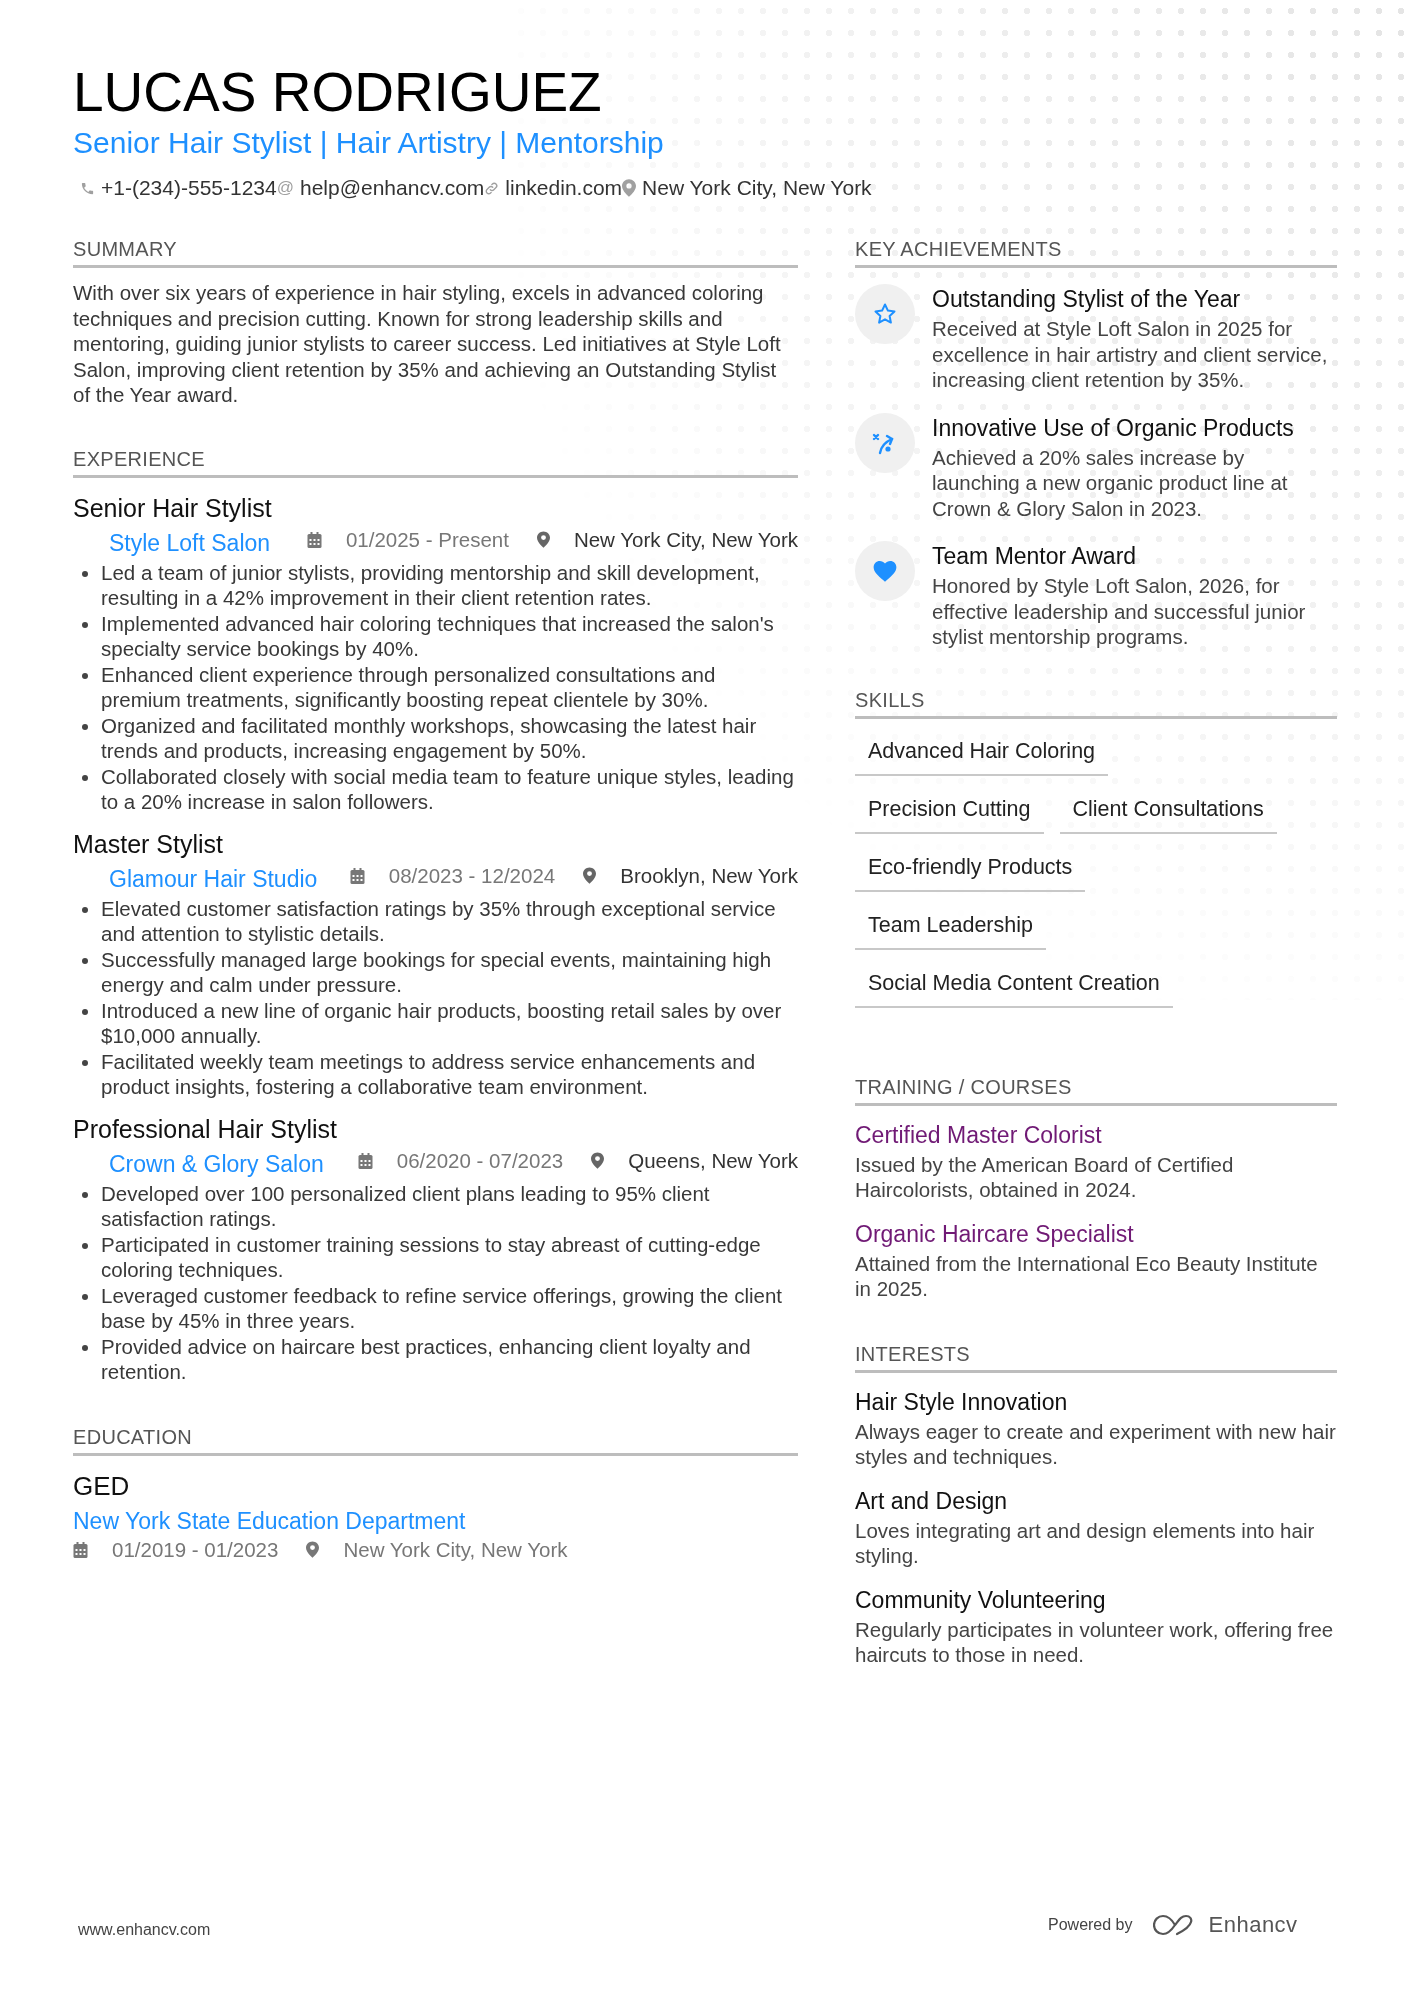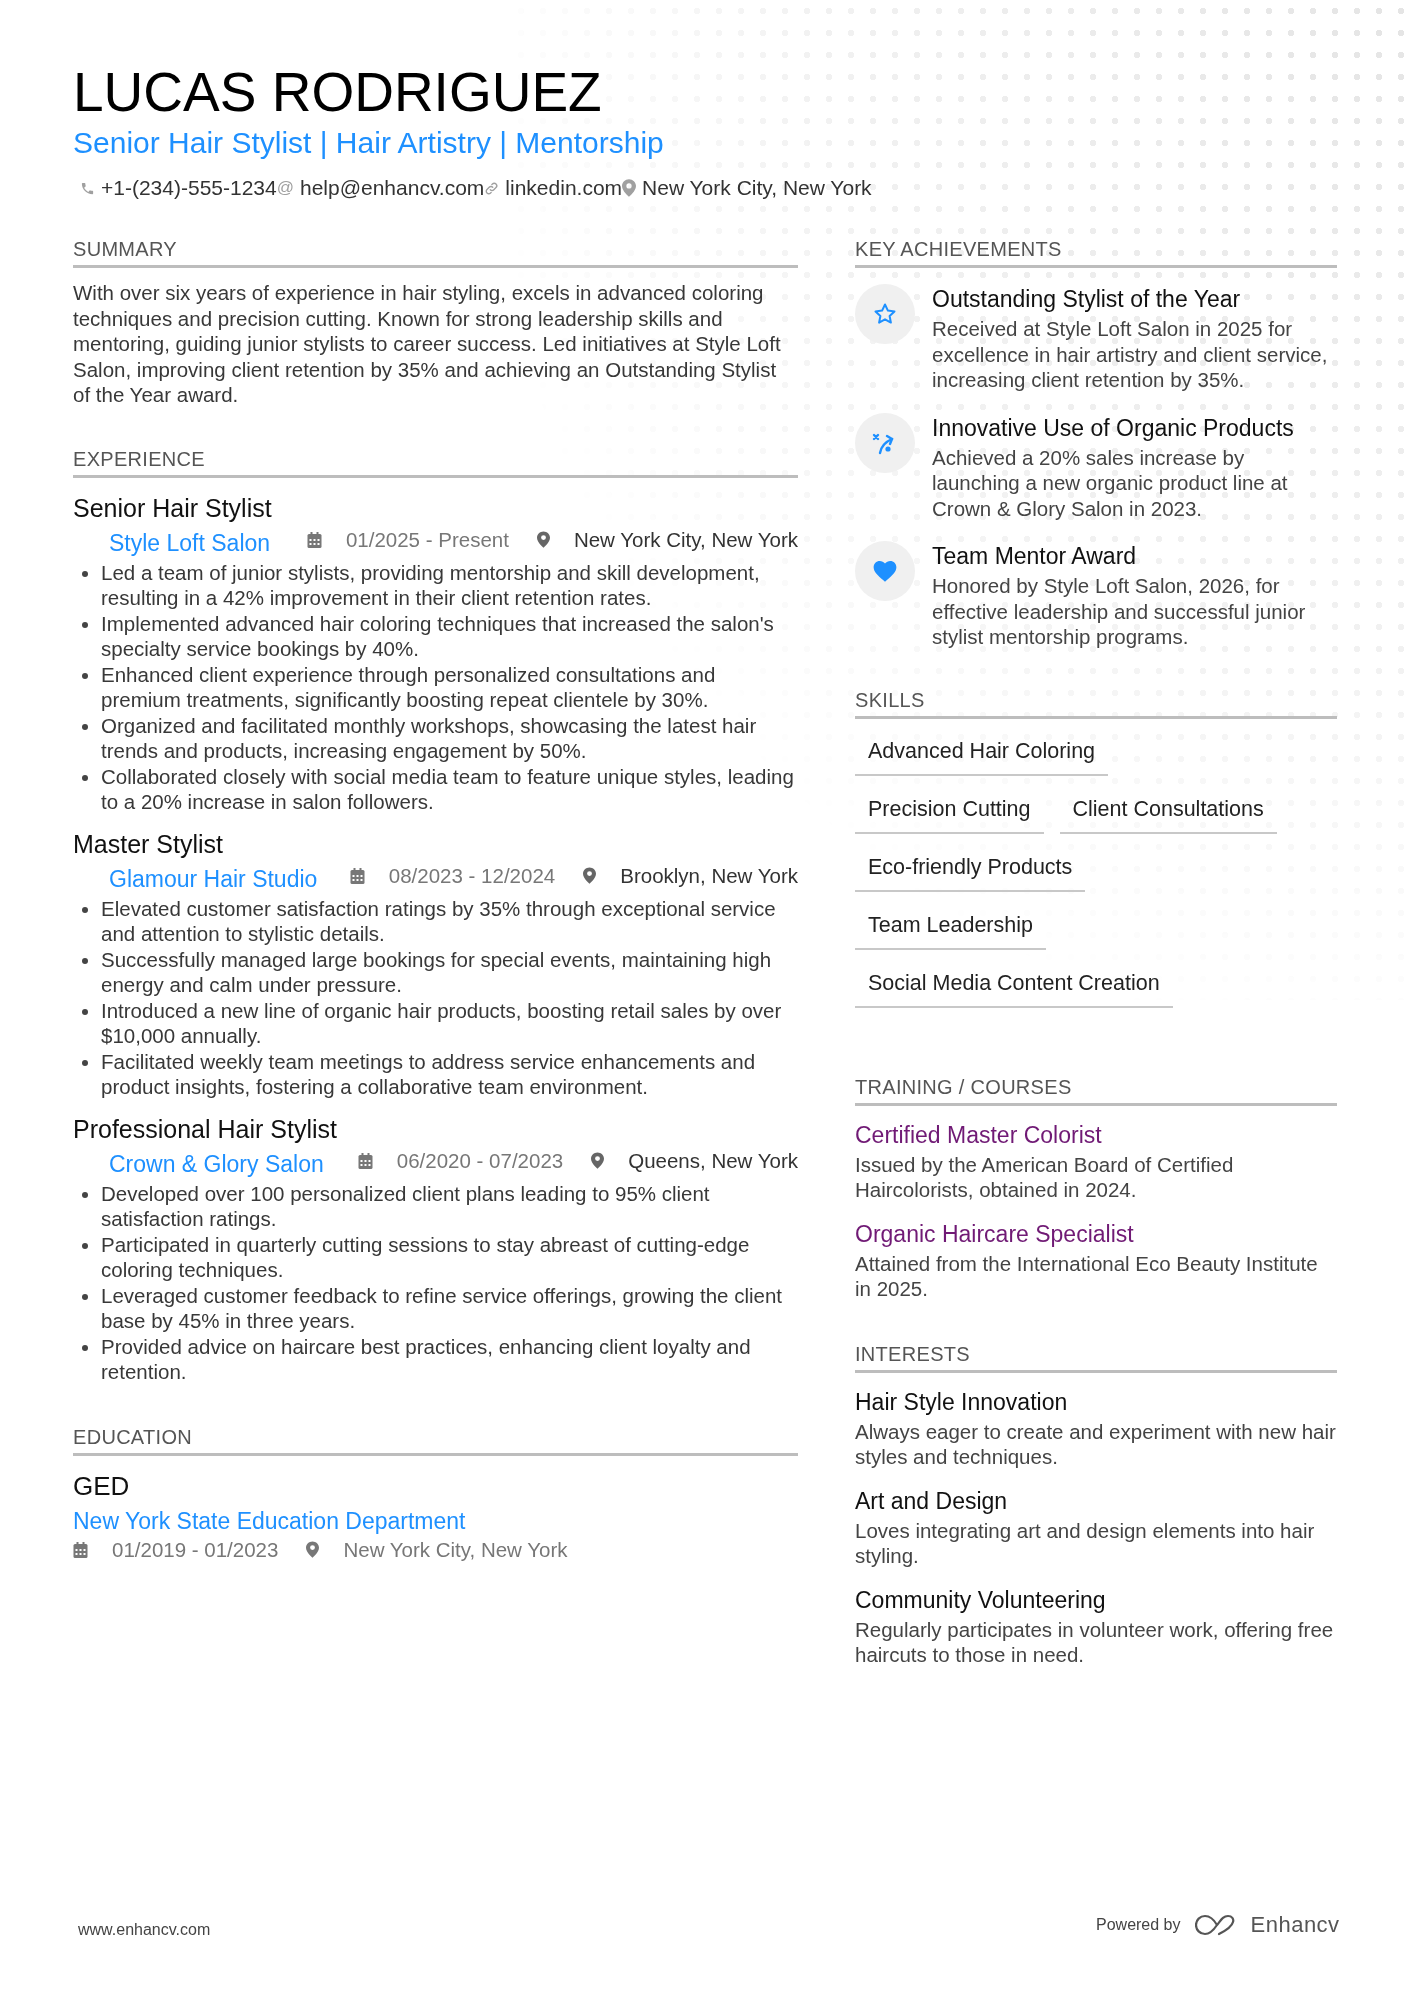--- a/index.html
+++ b/index.html
@@ -97,21 +97,21 @@
   .interest { margin-top: 16px; }
   .interest-title { font-size: 23px; line-height: 30px; color: #111; }
   .interest-desc { font-size: 20.5px; line-height: 25.5px; color: #444; margin-top: 2px; }
 
   
   .footer-left {
     position: absolute; left: 78px; top: 1921px; font-size: 16px; color: #444;
   }
   .footer-right {
     position: absolute; left: 1048px; top: 1912px;
-    display: flex; align-items: center; gap: 14px; font-size: 16px; color: #444; margin-left: 48px;
+    display: flex; align-items: center; gap: 20px; font-size: 16px; color: #444;
   }
   .brand { display: flex; align-items: center; gap: 10px; font-size: 22px; color: #555; letter-spacing: 0.5px; }
 </style>
 </head>
 <body>
 
 <div class="dots"></div>
 
 <h1 class="name">LUCAS RODRIGUEZ</h1>
 <div class="headline">Senior Hair Stylist | Hair Artistry | Mentorship</div>
@@ -268,21 +268,21 @@
                 <svg width="13" height="17" viewBox="0 0 24 30">
                   <path fill="#666" d="M12 0C5.4 0 0 5.2 0 11.7 0 20.5 12 30 12 30s12-9.5 12-18.3C24 5.2 18.6 0 12 0zm0 16a4.5 4.5 0 1 1 0-9 4.5 4.5 0 0 1 0 9z"></path>
                 </svg>
               </span>
             <span>Queens, New York</span>
           </span>
         </div>
       </div>
       <ul class="bullets">
         <li>Developed over 100 personalized client plans leading to 95% client satisfaction ratings.</li>
-        <li>Participated in quarterly cutting sessions to stay abreast of cutting-edge coloring techniques.</li>
+        <li>Participated in customer training sessions to stay abreast of cutting-edge coloring techniques.</li>
         <li>Leveraged customer feedback to refine service offerings, growing the client base by 45% in three years.</li>
         <li>Provided advice on haircare best practices, enhancing client loyalty and retention.</li>
       </ul>
     </div>
   </section>
 
   <section style="margin-top:38px;">
     <div class="sec-title">EDUCATION</div>
     <div style="margin-top:14px;">
       <div class="job-title" style="font-size:26px;">GED</div>

